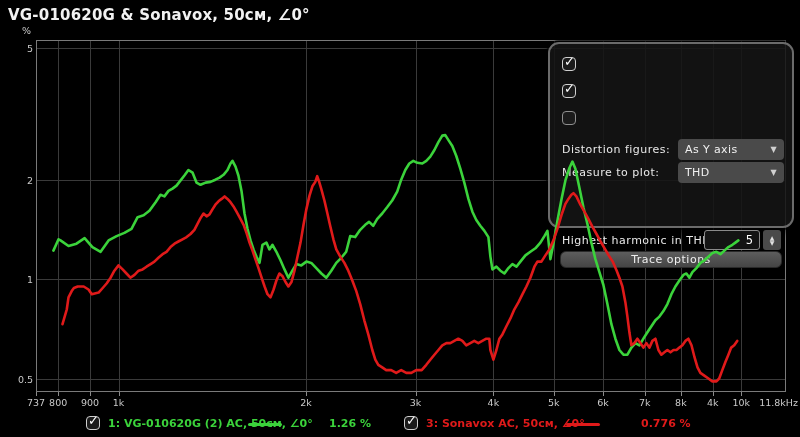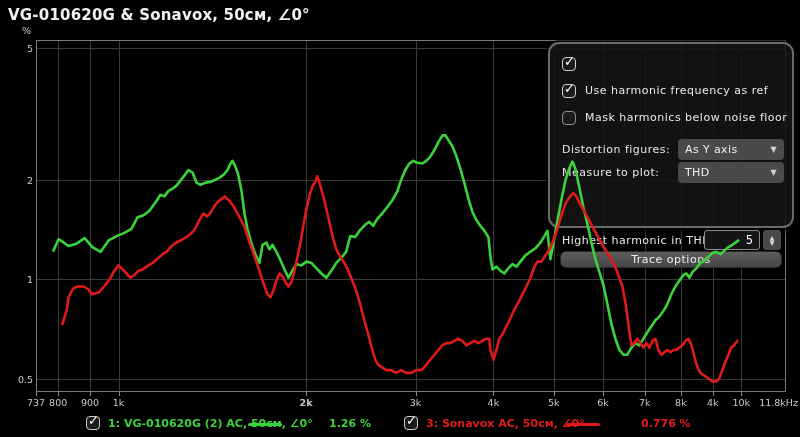--- a/index.html
+++ b/index.html
@@ -95,21 +95,21 @@
       <div class="gridline-h" style="top: 179.7px;"></div>
       <div class="gridline-h" style="top: 279.1px;"></div>
       <div class="gridline-h" style="top: 378.5px;"></div>
     </div>
   <div class="plot-frame"></div>
   <div id="axis-layer">
       <div class="x-label" style="left: 36px;">737</div>
       <div class="x-label" style="left: 58.2px;">800</div>
       <div class="x-label" style="left: 90px;">900</div>
       <div class="x-label" style="left: 118.5px;">1k</div>
-      <div class="x-label" style="left: 306px; font-weight: bold;">2k</div>
+      <div class="x-label" style="left: 306px;">2k</div>
       <div class="x-label" style="left: 415.6px;">3k</div>
       <div class="x-label" style="left: 493.4px;">4k</div>
       <div class="x-label" style="left: 553.8px;">5k</div>
       <div class="x-label" style="left: 603.1px;">6k</div>
       <div class="x-label" style="left: 644.8px;">7k</div>
       <div class="x-label" style="left: 680.9px;">8k</div>
       <div class="x-label" style="left: 712.7px;">4k</div>
       <div class="x-label" style="left: 741.2px;">10k</div>
       <div class="x-label edge-right" style="left: 798px;">11.8kHz</div>
       <div class="y-label" style="top: 48.4px;">5</div>
@@ -123,25 +123,23 @@
     <div id="panel-checks">
         <div class="check-row" style="top: 12px;">
           <div class="cb">
             <span class="mark">✓</span>
           </div>
         </div>
         <div class="check-row" style="top: 39px;">
           <div class="cb">
             <span class="mark">✓</span>
           </div>
-          <span class="row-label">Use harmonic frequency as ref</span>
         </div>
         <div class="check-row" style="top: 66px;">
           <div class="cb unchecked"></div>
-          <span class="row-label">Mask harmonics below noise floor</span>
         </div>
       </div>
     <div id="panel-drops">
         <div class="dd-row" style="top: 95px;">
           <span class="row-label">Distortion figures:</span>
           <div class="dropdown">
             <span>As Y axis</span>
             <span class="dd-arrow">▼</span>
           </div>
         </div>

